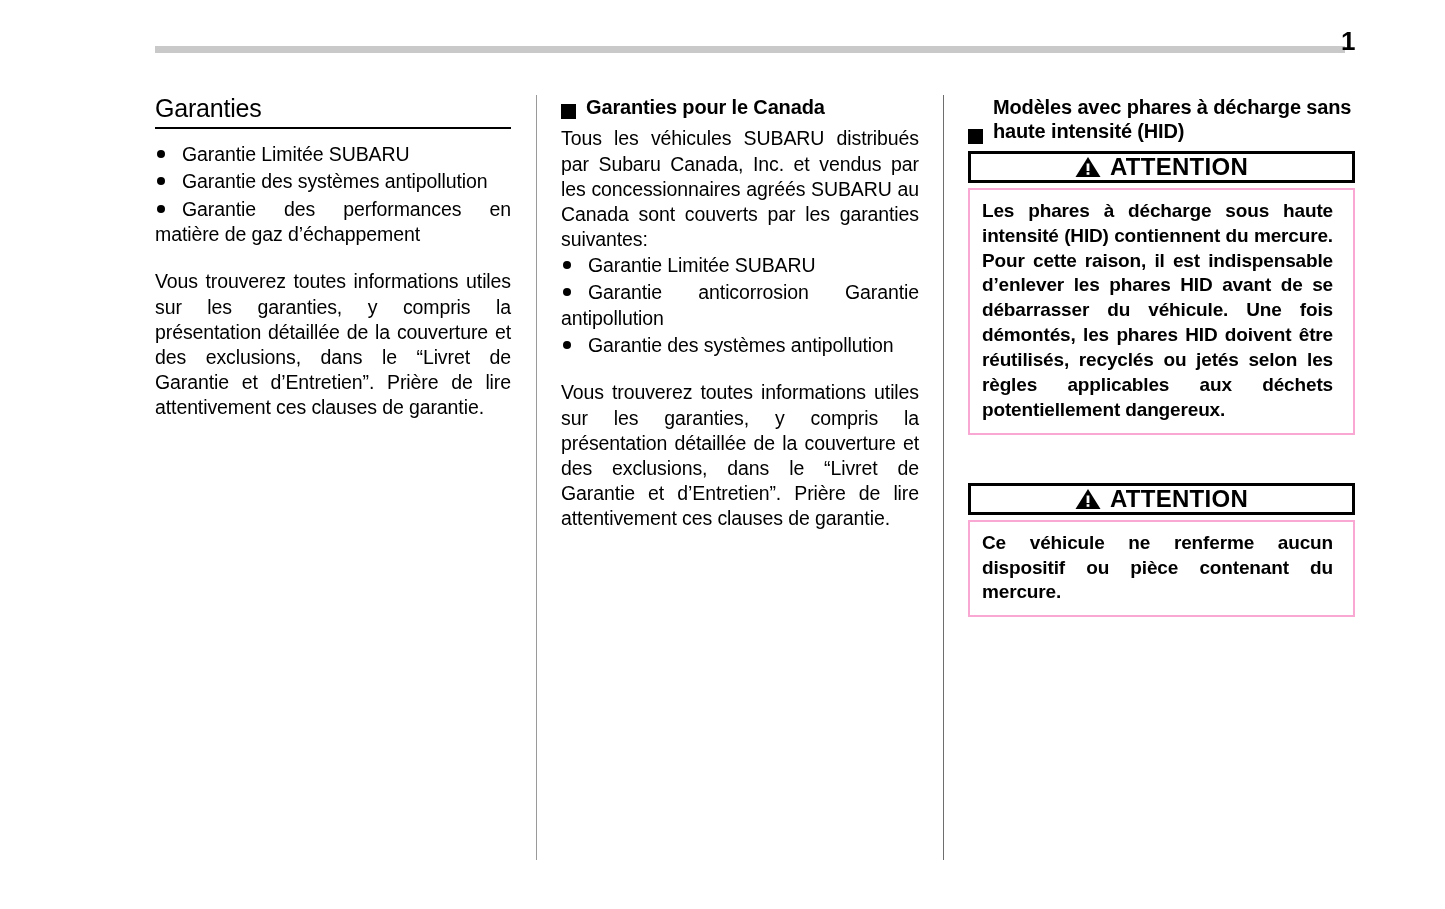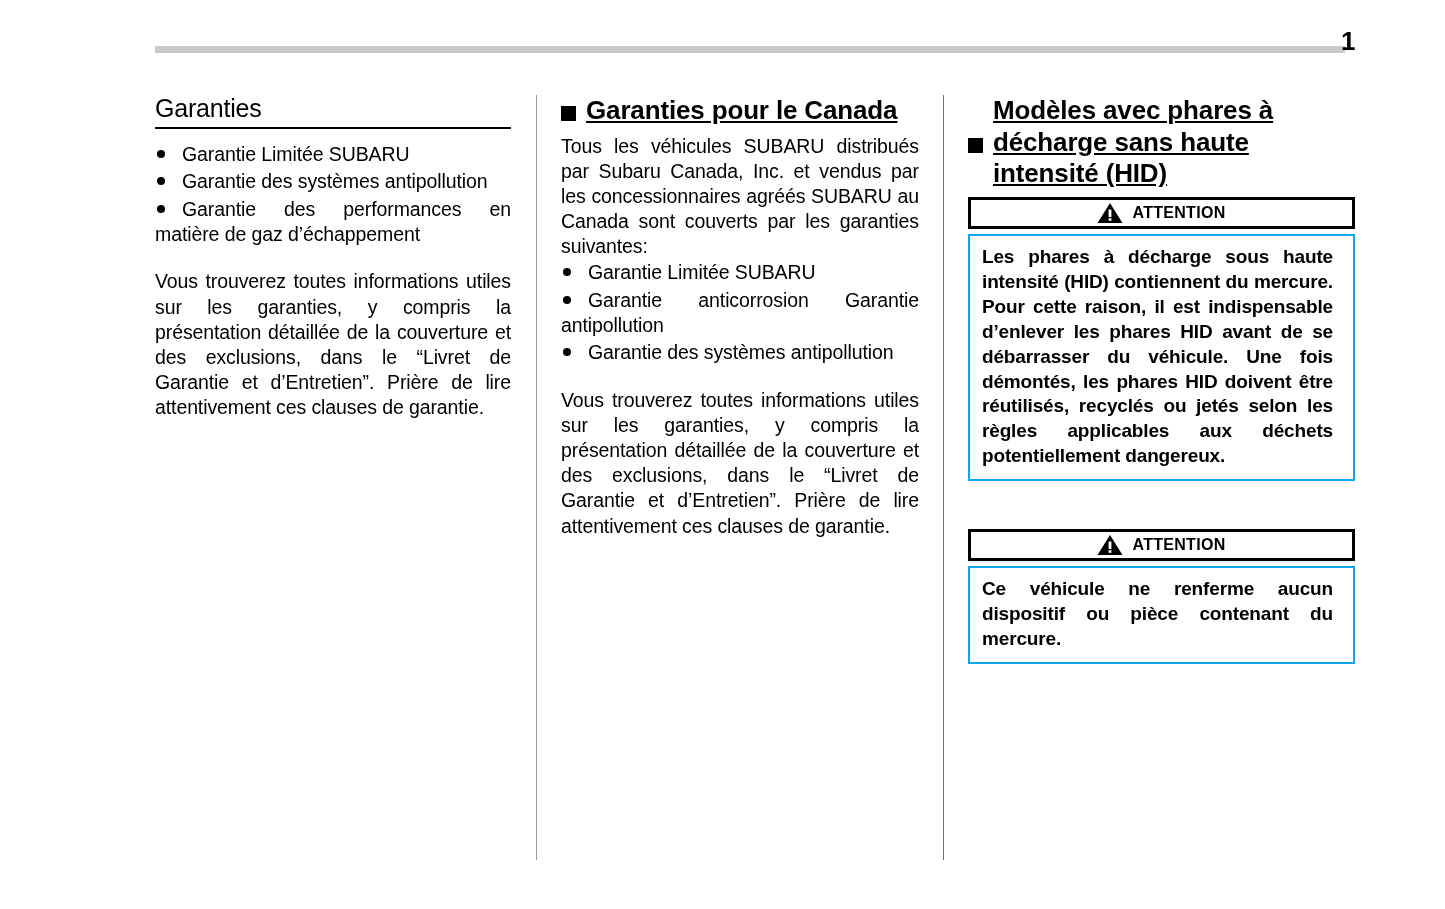--- a/index.html
+++ b/index.html
@@ -71,27 +71,26 @@
     letter-spacing: -0.2px;
   }
   .title-rule {
     border: 0;
     border-top: 2.5px solid #000;
     margin: 0 0 13px 0;
   }
 
   .head2 {
     display: flex;
-    align-items: center;
-    font-size: 26px;
+    align-items: flex-end;
+    font-size: 20px;
     font-weight: bold;
     line-height: 1.22;
     margin: 0 0 7px 0;
     letter-spacing: -0.15px;
-    text-decoration: underline;
   }
   .head2 .sq {
     flex: 0 0 auto;
     width: 15px;
     height: 15px;
     background: #000;
     margin-right: 10px;
     margin-top: 6px;
   }
   .head2 .ht { flex: 1 1 auto; }
@@ -144,28 +143,28 @@
     align-items: center;
     justify-content: center;
     margin-bottom: 5px;
   }
   .warn-head .tri {
     flex: 0 0 auto;
     margin-right: 9px;
     display: block;
   }
   .warn-head .wlabel {
-    font-size: 16px;
+    font-size: 24px;
     font-weight: bold;
     letter-spacing: 0.3px;
     line-height: 1;
   }
   .warn-body {
     box-sizing: border-box;
-    border: 2px solid #0ea5e9;
+    border: 2px solid #f9a8d4;
     padding: 9px 20px 10px 12px;
   }
   .warn-body p {
     margin: 0;
     font-size: 19px;
     font-weight: bold;
     line-height: 1.31;
     text-align: justify;
     text-justify: inter-word;
     letter-spacing: -0.15px;

